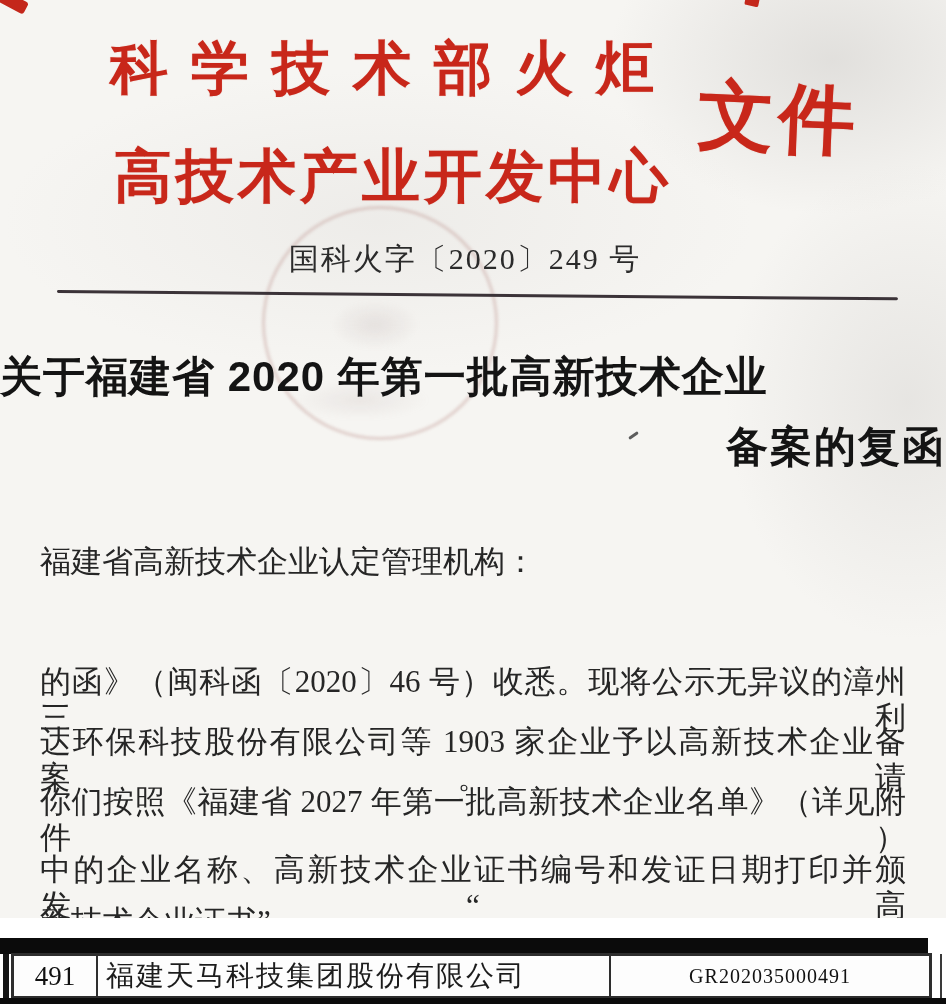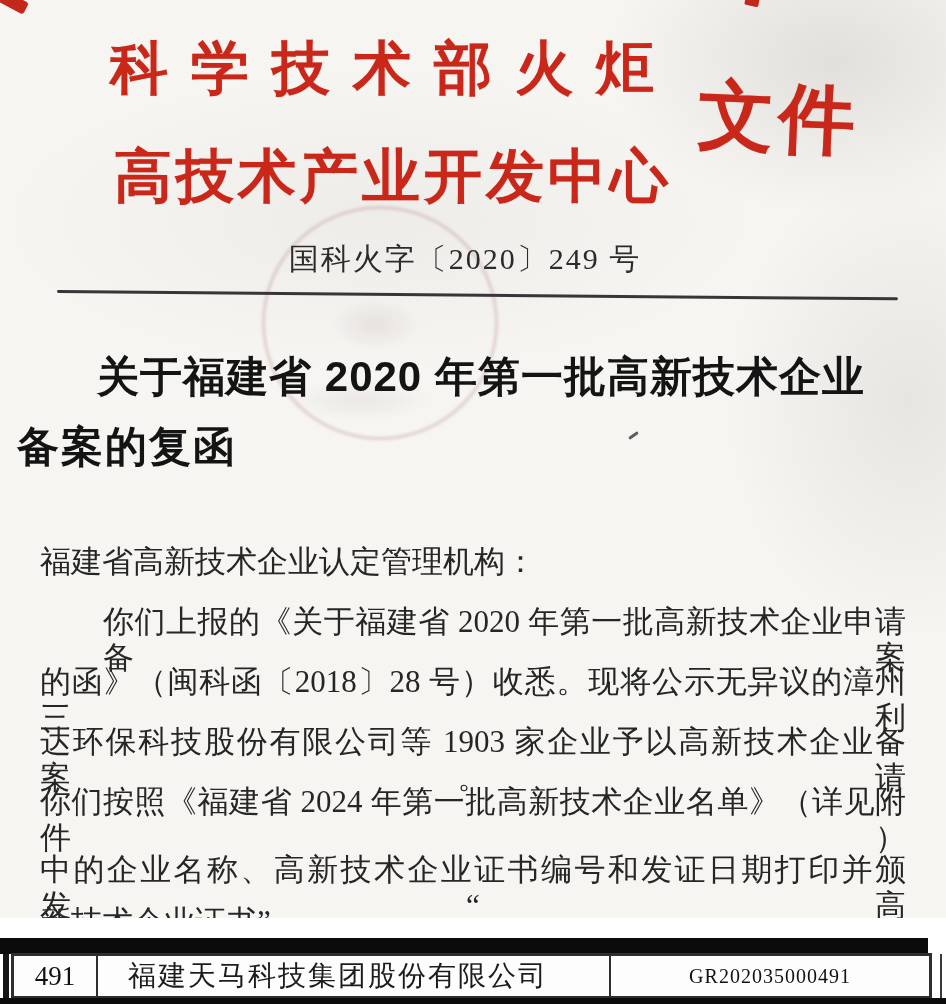--- a/index.html
+++ b/index.html
@@ -54,26 +54,26 @@
     background:radial-gradient(rgba(170,150,150,0.18), transparent 70%);filter:blur(2px);}
   .seal-inner2{left:290px;top:380px;width:140px;height:40px;border-radius:50%;
     background:radial-gradient(rgba(170,150,150,0.15), transparent 70%);filter:blur(2px);}
   
   .rule{
     left:57px;top:290px;width:841px;height:3px;background:#3b3338;
     transform:rotate(0.5deg);transform-origin:left center;border-radius:2px;
   }
   
   .title-line1{
-    left:0;right:0;top:349px;text-align:center;
+    left:0;right:0;top:349px;text-align:left;
     font-family:"Liberation Sans", sans-serif;
-    font-size:42px;font-weight:bold;color:#141414;letter-spacing:1px;white-space:nowrap;padding-left:16px;
+    font-size:42px;font-weight:bold;color:#141414;letter-spacing:1px;white-space:nowrap;
   }
   .title-line2{
-    left:0;right:0;top:419px;text-align:left;
+    left:0;right:0;top:419px;text-align:right;
     font-family:"Liberation Sans", sans-serif;
     font-size:42px;font-weight:bold;color:#141414;letter-spacing:2px;white-space:nowrap;margin-left:17px;
   }
   .tick-artifact{left:628px;top:434px;width:11px;height:3px;background:#5d5d5d;transform:rotate(-35deg);border-radius:2px;}
   
   .bline{
     font-size:31px;color:#262626;line-height:1.15;white-space:nowrap;
     font-family:"Liberation Serif", serif;
     margin-top:20px;
   }
@@ -92,21 +92,21 @@
   .left-bar{left:3px;top:954px;width:6px;height:50px;background:#151515;}
   .right-line{left:940px;top:954px;width:2px;height:44px;background:#3a3a3a;}
   .row-frame{
     left:11px;top:953px;width:921px;height:46px;
     box-sizing:border-box;border:3px solid #2e2e2e;background:#fdfdfd;
     display:flex;align-items:stretch;
   }
   .cell{display:flex;align-items:center;box-sizing:border-box;}
   .cell-seq{width:84px;border-right:2px solid #2e2e2e;justify-content:center;
     font-family:"Liberation Serif", serif;font-size:27px;color:#111;}
-  .cell-company{width:513px;border-right:2px solid #2e2e2e;padding-left:30px;
+  .cell-company{width:513px;border-right:2px solid #2e2e2e;padding-left:8px;
     font-family:"Liberation Sans", sans-serif;font-size:28px;color:#1c1c1c;letter-spacing:2px;white-space:nowrap;overflow:hidden;}
   .cell-cert{flex:1;justify-content:center;
     font-family:"Liberation Serif", serif;font-size:20px;color:#111;letter-spacing:1px;}
 </style>
 </head>
 <body>
 
 <div class="page">
 
   <div class="abs corner-tl"></div>
@@ -122,24 +122,23 @@
 
   <div class="abs doc-number">国科火字〔2020〕249 号</div>
 
   <div class="abs rule"></div>
 
   <div class="abs title-line1">关于福建省 2020 年第一批高新技术企业</div>
   <div class="abs title-line2">备案的复函</div>
   <div class="abs tick-artifact"></div>
 
   <div class="abs bline salutation">福建省高新技术企业认定管理机构：</div>
-  <div class="abs bline just p0">你们上报的《关于福建省 2020 年第一批高新技术企业申请备案</div>
-  <div class="abs bline just p1">的函》（闽科函〔2018〕28 号）收悉。现将公示无异议的漳州三利</div>
+  <div class="abs bline just p1">的函》（闽科函〔2020〕46 号）收悉。现将公示无异议的漳州三利</div>
   <div class="abs bline just p2">达环保科技股份有限公司等 1903 家企业予以高新技术企业备案。请</div>
-  <div class="abs bline just p3">你们按照《福建省 2024 年第一批高新技术企业名单》（详见附件）</div>
+  <div class="abs bline just p3">你们按照《福建省 2027 年第一批高新技术企业名单》（详见附件）</div>
   <div class="abs bline just p4">中的企业名称、高新技术企业证书编号和发证日期打印并颁发“高</div>
   <div class="abs bline p5">新技术企业证书”。</div>
 
   <div class="abs bottom-sheet"></div>
   <div class="abs black-band"></div>
   <div class="abs left-bar"></div>
 
   <div class="abs row-frame">
     <div class="cell cell-seq">491</div>
     <div class="cell cell-company">福建天马科技集团股份有限公司</div>

